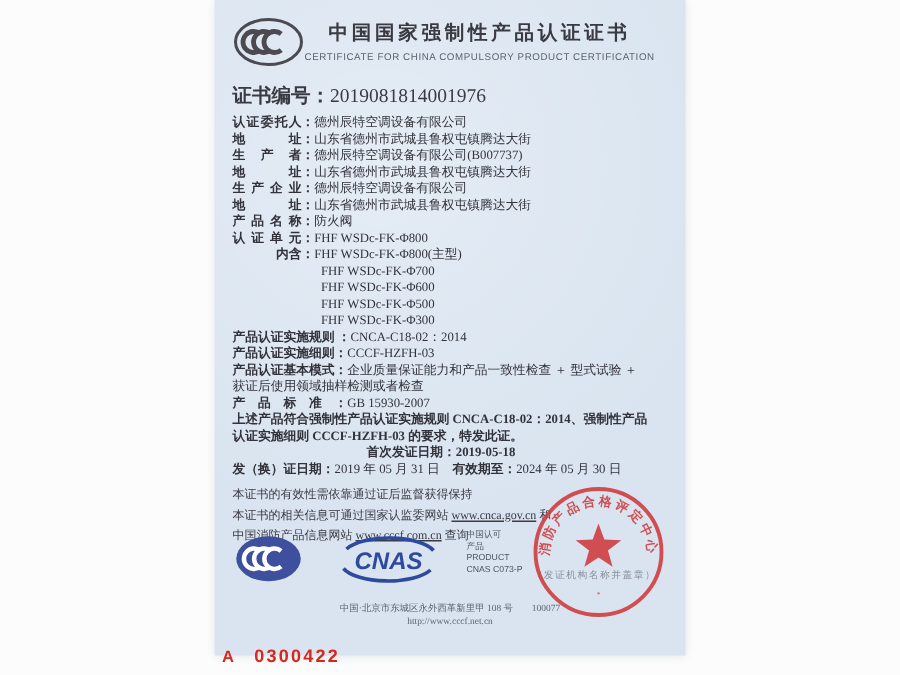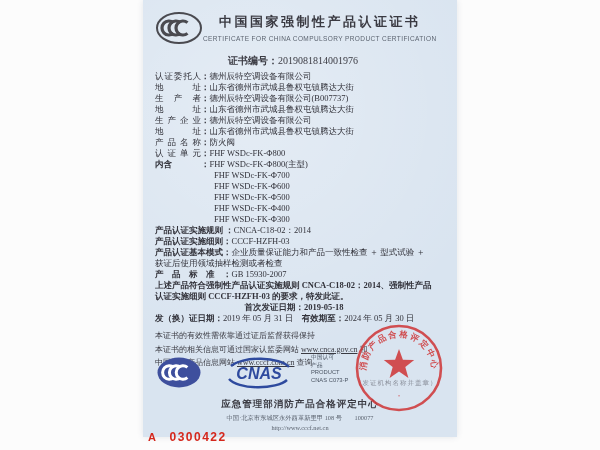--- a/index.html
+++ b/index.html
@@ -9,27 +9,27 @@
          background:radial-gradient(circle at 35% 25%, rgba(255,255,255,.30), transparent 65%),#d9e4f0;
          box-shadow:0 0 6px rgba(40,60,90,.12);overflow:hidden;}
   .inner{padding:9px 24px 0 12px;}
   .hdr{display:flex;align-items:flex-start;}
   .hdr-logo{flex:0 0 auto;margin-top:2px;}
   .hdr-text{flex:1;text-align:center;padding-top:4px;}
   .title{font-family:"Liberation Sans","DejaVu Sans",sans-serif;font-weight:bold;
          font-size:13px;letter-spacing:2.5px;color:#3a3a42;white-space:nowrap;}
   .subtitle{font-family:"Liberation Sans","DejaVu Sans",sans-serif;font-size:6.5px;
             letter-spacing:.4px;color:#5c6470;margin-top:4px;white-space:nowrap;}
-  .certno{text-align:center;font-size:10px;margin:5px 2px 3px 0;color:#3a3a42;}
+  .certno{text-align:left;font-size:13px;margin:5px 2px 3px 0;color:#3a3a42;}
   .certno b{font-weight:bold;}
   .rows{font-size:8.5px;line-height:11px;}
   .row{white-space:nowrap;}
-  .fl{display:inline-block;width:46px;font-weight:normal;text-align:justify;text-align-last:justify;vertical-align:bottom;}
+  .fl{display:inline-block;width:46px;font-weight:bold;text-align:justify;text-align-last:justify;vertical-align:bottom;}
   .fc{font-weight:bold;}
-  .ind{display:inline-block;width:46px;text-align:left;font-weight:bold;vertical-align:bottom;}
+  .ind{display:inline-block;width:46px;text-align:right;font-weight:bold;vertical-align:bottom;}
   .models{margin-left:59px;}
   .blabel{font-weight:bold;}
   .stmt{font-weight:bold;white-space:normal;line-height:11px;}
   .center{text-align:center;}
   .notice{font-size:8px;line-height:13.5px;text-align:left;margin-top:5px;color:#3a3a42;}
   .url{text-decoration:underline;}
   .logos{position:absolute;left:0;top:350px;width:274px;height:50px;}
   .logo-ccc{position:absolute;left:13px;top:6px;}
   .logo-cnas{position:absolute;left:80px;top:6px;}
   .accr{position:absolute;left:168px;top:4px;font-family:"Liberation Sans","DejaVu Sans",sans-serif;
@@ -75,21 +75,20 @@
         <div class="row"><span class="fl">地址</span><span class="fc">：</span><span>山东省德州市武城县鲁权屯镇腾达大街</span></div>
         <div class="row"><span class="fl">生产企业</span><span class="fc">：</span><span>德州辰特空调设备有限公司</span></div>
         <div class="row"><span class="fl">地址</span><span class="fc">：</span><span>山东省德州市武城县鲁权屯镇腾达大街</span></div>
         <div class="row"><span class="fl">产品名称</span><span class="fc">：</span><span>防火阀</span></div>
         <div class="row"><span class="fl">认证单元</span><span class="fc">：</span><span>FHF WSDc-FK-Φ800</span></div>
 
         <div class="row"><span class="ind">内含</span><span class="fc">：</span><span>FHF WSDc-FK-Φ800(主型)</span></div>
         <div class="row models">FHF WSDc-FK-Φ700</div>
         <div class="row models">FHF WSDc-FK-Φ600</div>
         <div class="row models">FHF WSDc-FK-Φ500</div>
-        <div class="row models">FHF WSDc-FK-Φ400</div>
         <div class="row models">FHF WSDc-FK-Φ300</div>
 
         <div class="row"><span class="blabel">产品认证实施规则 ：</span><span>CNCA-C18-02：2014</span></div>
         <div class="row"><span class="blabel">产品认证实施细则：</span><span>CCCF-HZFH-03</span></div>
         <div class="row"><span class="blabel">产品认证基本模式：</span><span>企业质量保证能力和产品一致性检查 ＋ 型式试验 ＋</span></div>
         <div class="row"><span>获证后使用领域抽样检测或者检查</span></div>
         <div class="row"><span class="blabel">产　品　标　准　：</span><span>GB 15930-2007</span></div>
 
         <div class="stmt">上述产品符合强制性产品认证实施规则 CNCA-C18-02：2014、强制性产品认证实施细则 CCCF-HZFH-03 的要求，特发此证。</div>
 
@@ -138,21 +137,20 @@
         <circle cx="46" cy="46" r="42" fill="none" stroke="#cf3a3c" stroke-width="2.6"></circle>
         <polygon points="46,27 49.9,37.7 61.2,38.1 52.3,45 55.4,55.9 46,49.6 36.6,55.9 39.7,45 30.8,38.1 42.1,37.7" fill="#cf3a3c"></polygon>
         <text font-size="8.5" fill="#cf3a3c" font-weight="bold" letter-spacing="2">
           <textPath href="#sealArc" startOffset="50%" text-anchor="middle">消防产品合格评定中心</textPath>
         </text>
         <text x="46" y="76" text-anchor="middle" font-size="5" fill="#cf3a3c">*</text>
       </svg>
     </div>
 
     <div class="org">
-      <div class="org-name">应急管理部消防产品合格评定中心</div>
       <div class="org-addr">中国·北京市东城区永外西革新里甲 108 号　　100077</div>
       <div class="org-site">http://www.cccf.net.cn</div>
     </div>
   </div>
 
   <div class="serial">
     <span class="pfx">A</span><span>0300422</span>
   </div>
 </div>
 

